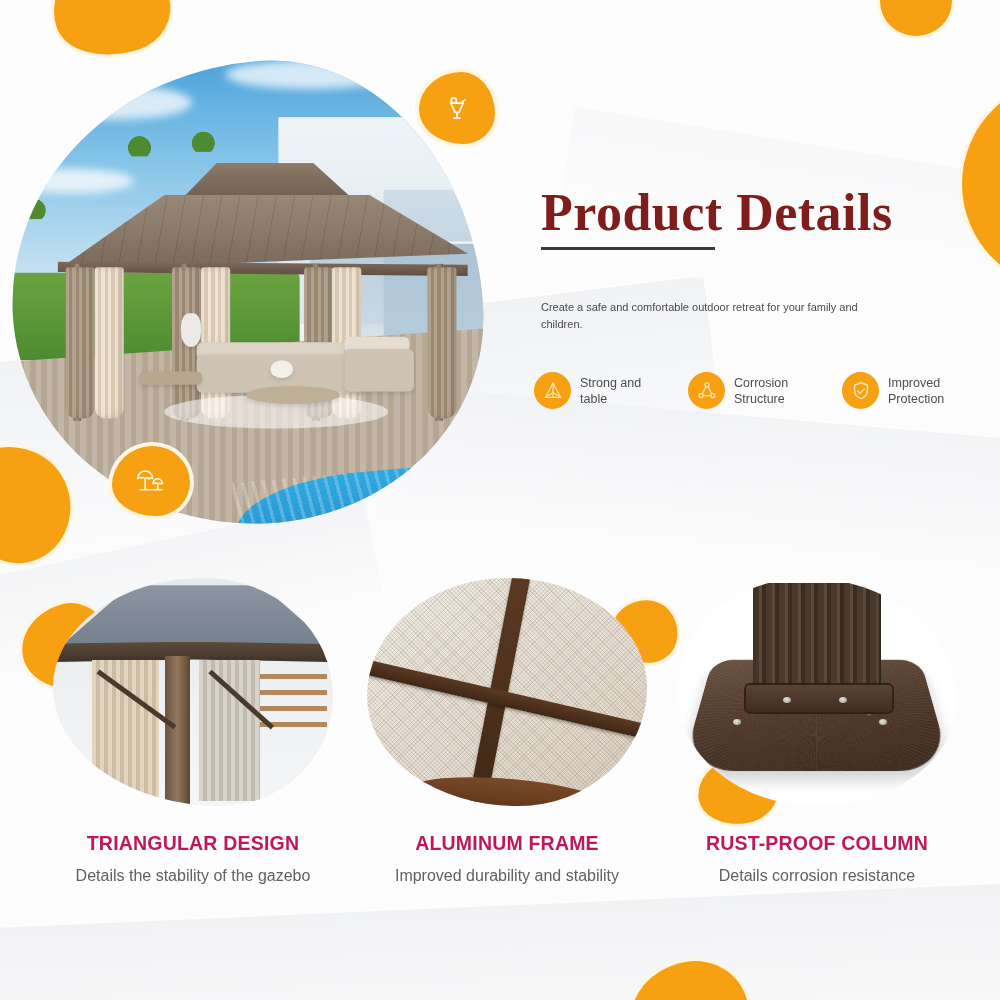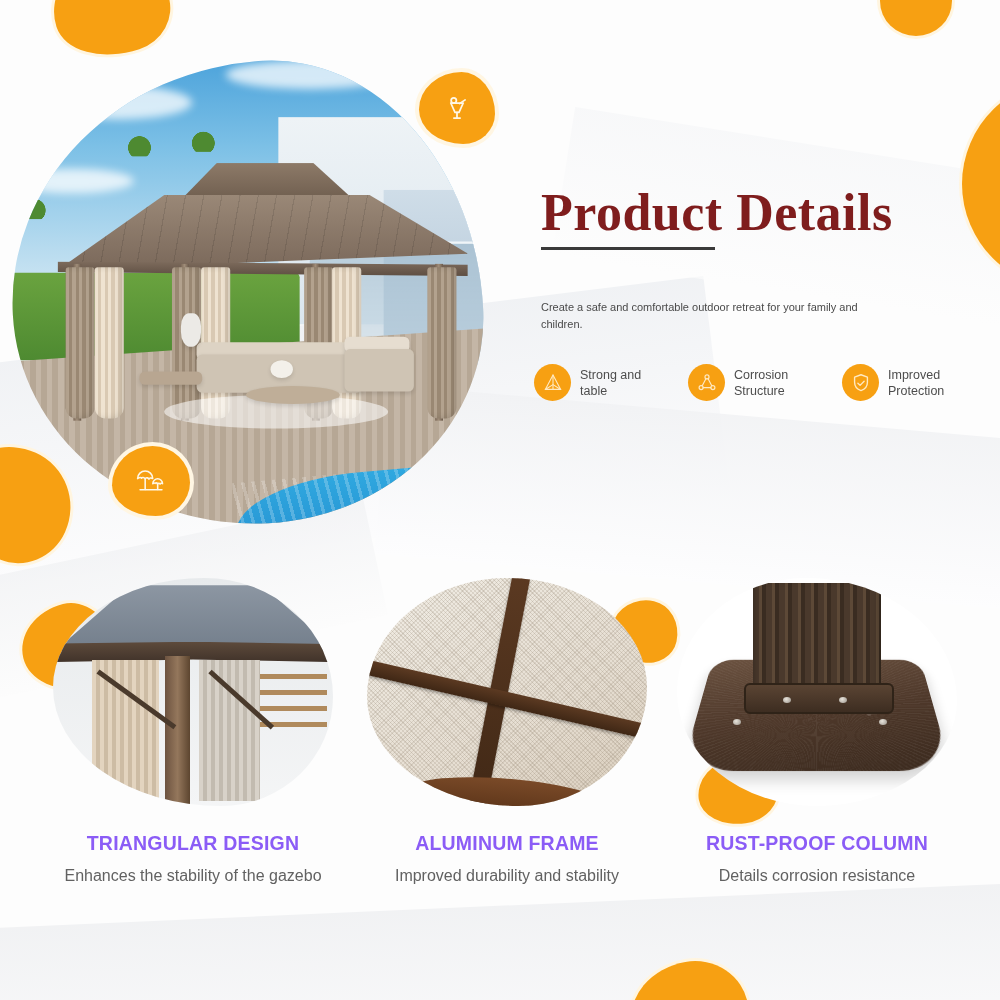--- a/index.html
+++ b/index.html
@@ -257,21 +257,21 @@
   .subtitle {
     position: absolute; left: 541px; top: 288px;
     width: 330px;
     font-size: 11px;
     line-height: 1.52;
     color: #4a4a4a;
   }
 
   
   .features {
-    position: absolute; left: 534px; top: 364px;
+    position: absolute; left: 534px; top: 372px;
     display: flex; align-items: flex-start;
   }
   .feature { display: flex; align-items: center; }
   .feature + .feature { margin-left: 30px; }
   .f-circle {
     width: 37px; height: 37px; border-radius: 50%;
     background: #f7a012;
     display: flex; align-items: center; justify-content: center;
     flex: 0 0 auto;
   }
@@ -396,21 +396,21 @@
   .ci3 .bolt.x1 { left: 20%; top: 62%; }
   .ci3 .bolt.x2 { left: 72%; top: 62%; }
   .ci3 .bolt.x3 { left: 38%; top: 52%; }
   .ci3 .bolt.x4 { left: 58%; top: 52%; }
 
   .card-title {
     margin-top: 26px;
     text-align: center;
     font-size: 19.5px;
     font-weight: bold;
-    color: #8b5cf6;
+    color: #be185d;
     letter-spacing: .2px;
   }
   .card-desc {
     margin-top: 9px;
     text-align: center;
     font-size: 16px;
     line-height: 1.45;
     color: #616161;
   }
 </style>
@@ -553,21 +553,21 @@
         <div class="roof"></div>
         <div class="fascia"></div>
         <div class="rail"></div>
         <div class="curtain a"></div>
         <div class="curtain b"></div>
         <div class="column"></div>
         <div class="brace b1"></div>
         <div class="brace b2"></div>
       </div>
       <div class="card-title">TRIANGULAR DESIGN</div>
-      <div class="card-desc">Enhances the stability of the gazebo</div>
+      <div class="card-desc">Details the stability of the gazebo</div>
     </div>
 
     <div class="card c2">
       <div class="card-img shape2 ci2">
         <div class="beam v"></div>
         <div class="beam h"></div>
         <div class="edge"></div>
       </div>
       <div class="card-title">ALUMINUM FRAME</div>
       <div class="card-desc">Improved durability and stability</div>

